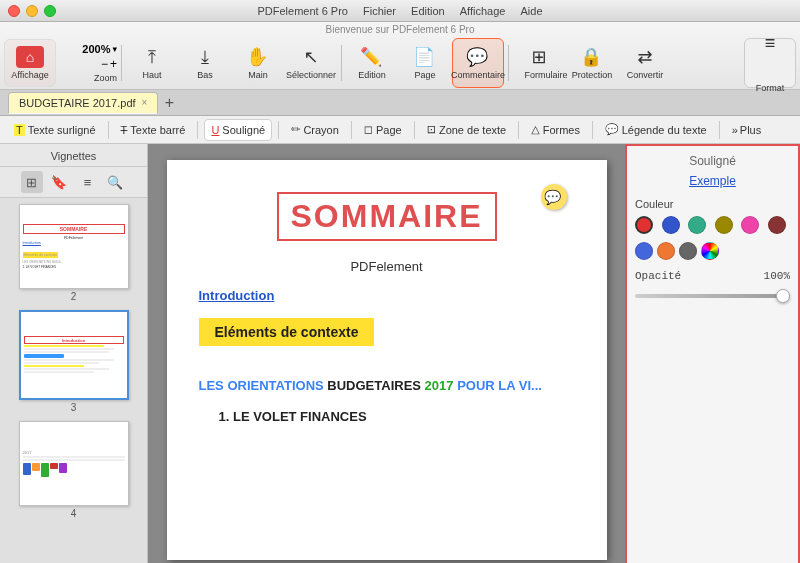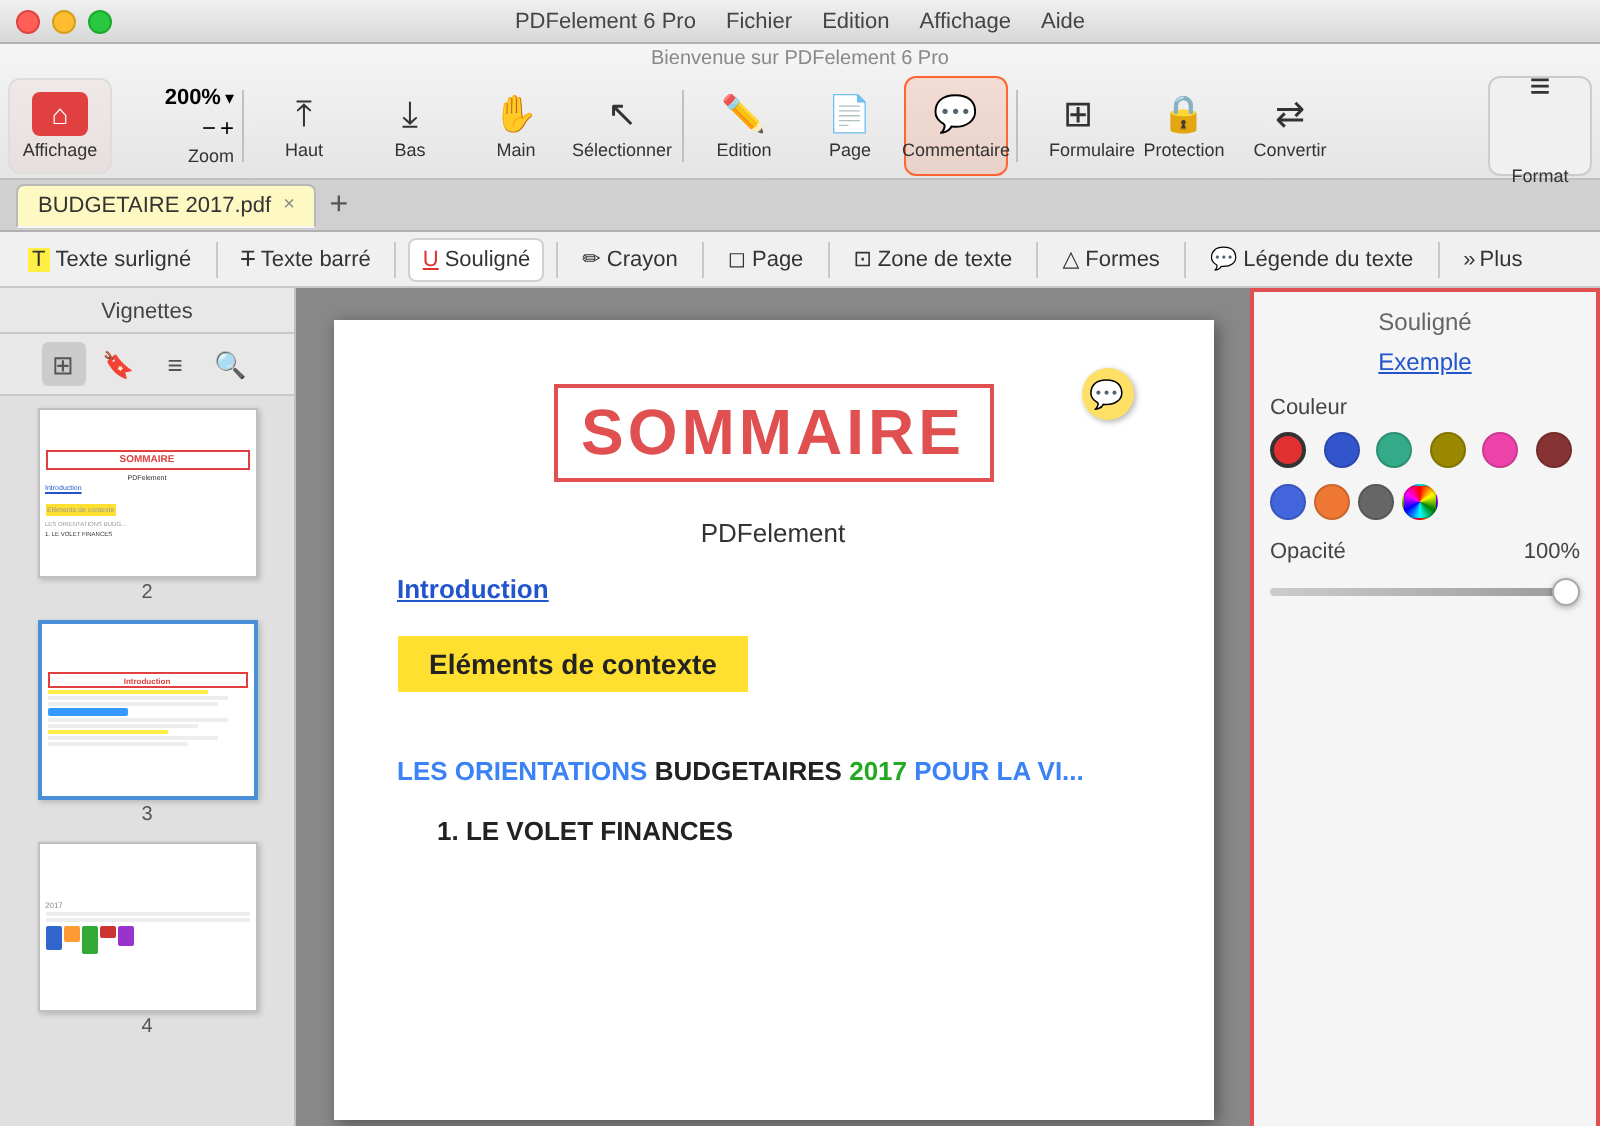--- a/index.html
+++ b/index.html
@@ -348,20 +348,21 @@
       display: flex;
       align-items: center;
       justify-content: center;
       font-size: 10px;
     }
     .rp-opacity-row {
       display: flex;
       justify-content: space-between;
       align-items: center;
       margin-bottom: 6px;
+      font-family: Liberation Mono, monospace;
     }
     .rp-opacity-label {
       font-size: 11px; color: #444;
     }
     .rp-opacity-value {
       font-size: 11px; color: #444;
     }
     .slider-container {
       width: 100%;
       position: relative;

